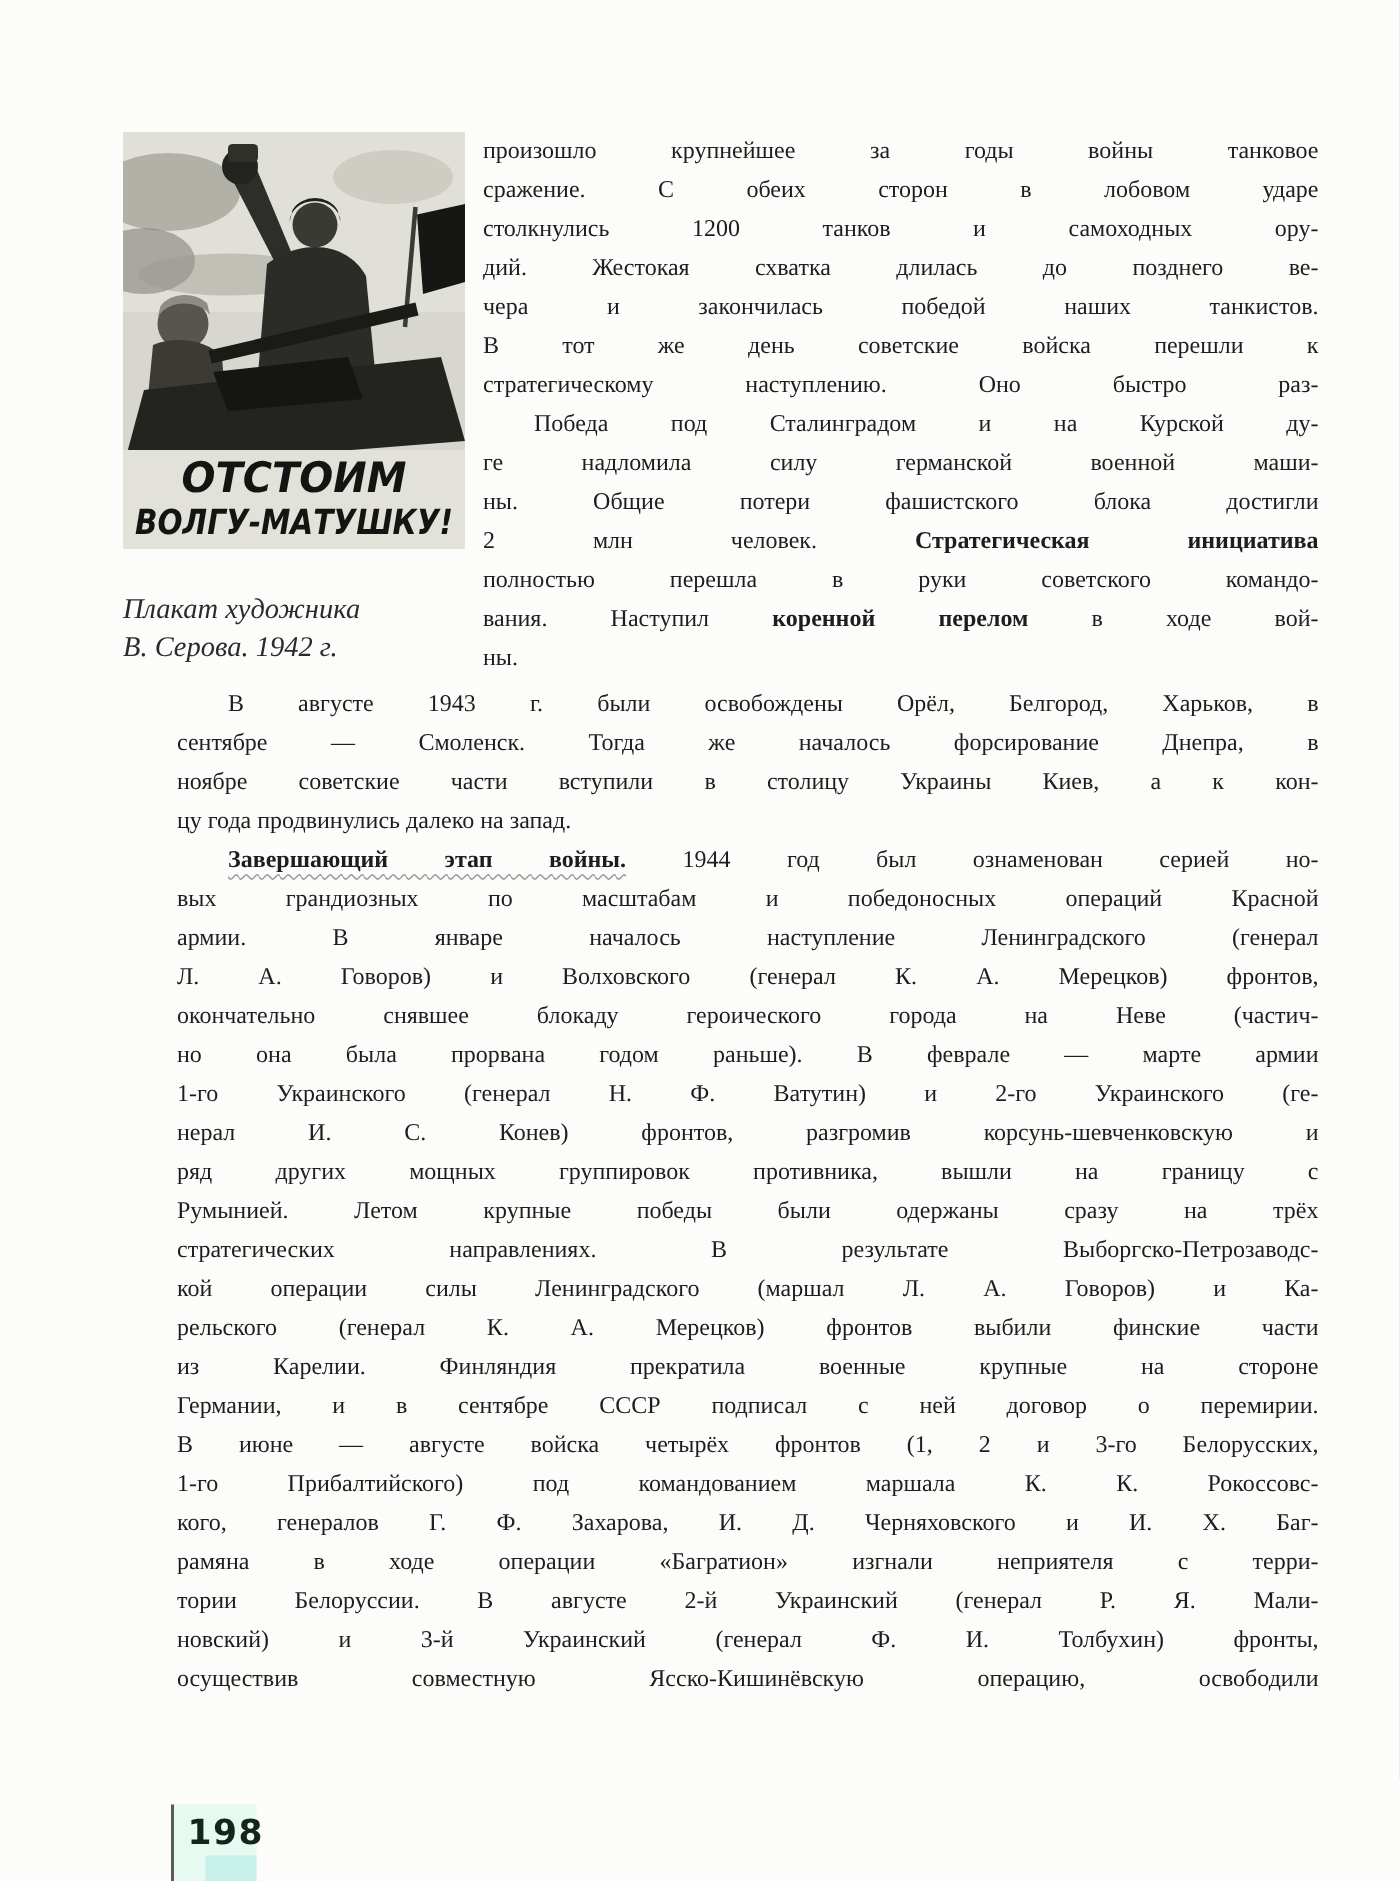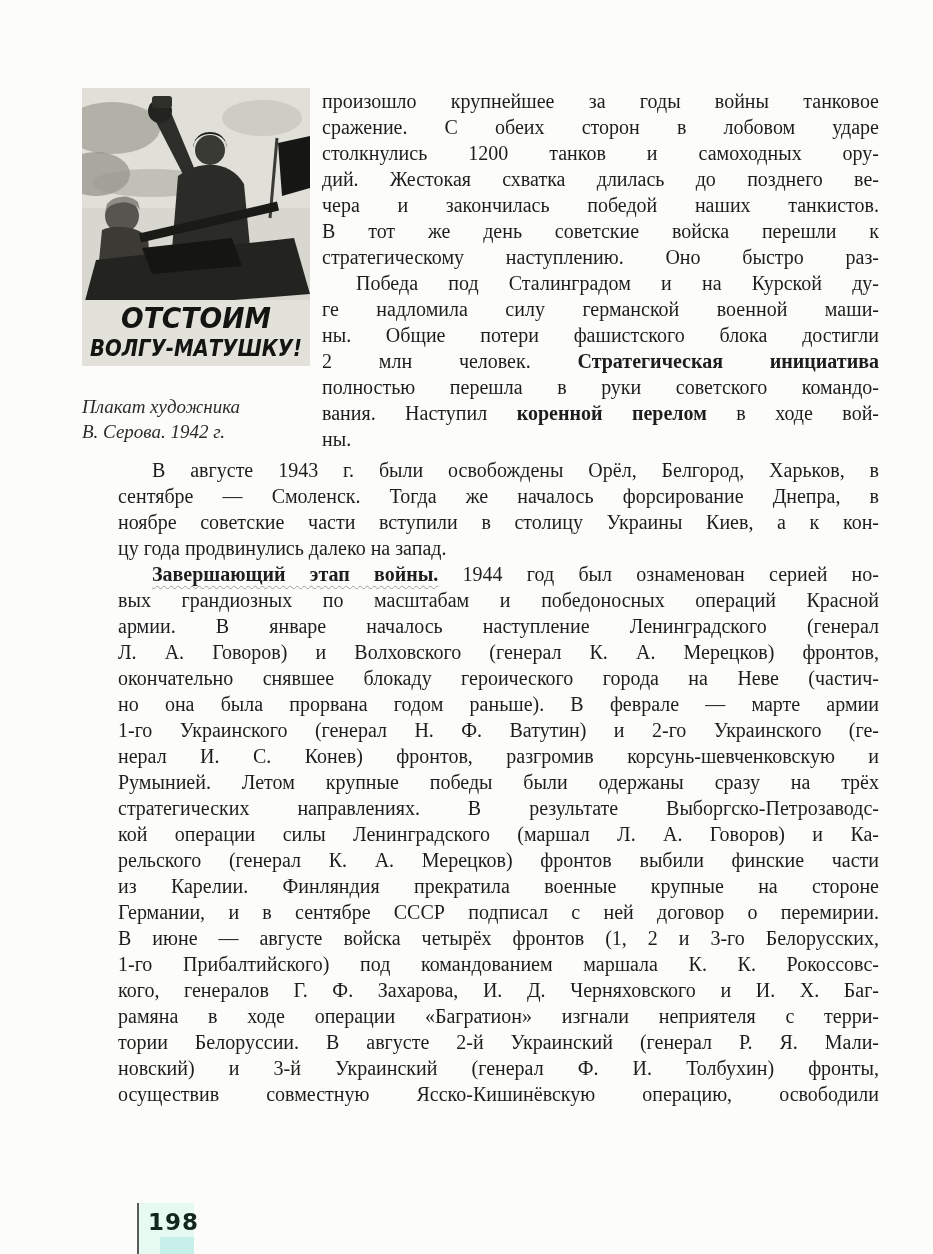--- a/index.html
+++ b/index.html
@@ -12,34 +12,34 @@
     color:#1d1d1d;
   }
   .content{position:absolute;left:82px;top:88px;width:797px;}
   .top-row{display:flex;align-items:flex-start;}
   .figure-block{flex:0 0 228px;width:228px;font-style:italic;}
   .poster-frame{width:228px;height:278px;display:block;}
   .caption{margin-top:28px;text-align:left;font-size:19px;line-height:25px;color:#2b2b2b;}
   .column-text{flex:1;margin-left:12px;min-width:0;}
   .body-text{margin-top:5px;margin-left:36px;}
   .tline{
-    font-size:20px;line-height:26px;
+    font-size:16px;line-height:26px;
     text-align:justify;text-align-last:justify;
   }
   .tline.pend{text-align-last:left;}
   .tline.indent{text-indent:34px;}
   .b{font-weight:bold;}
   .u{
     text-decoration:underline;
     text-decoration-style:wavy;
     text-decoration-color:#9f9f9f;
     text-decoration-thickness:1px;
     text-underline-offset:4px;
   }
-  .pagefoot{position:absolute;left:137px;top:1203px;width:57px;height:51px;}
+  .pagefoot{position:absolute;left:114px;top:1203px;width:57px;height:51px;}
   .pagefoot .edge{position:absolute;left:0;top:0;width:2px;height:51px;background:#5a5a58;}
   .pagefoot .mint{position:absolute;left:2px;top:0;width:55px;height:51px;background:#e6faf2;}
   .pagefoot .cyan{position:absolute;right:0;bottom:0;width:34px;height:17px;background:#c7f0eb;}
   .pagefoot .num{
     position:absolute;left:11px;top:6px;
     font-family:"DejaVu Sans", sans-serif;
     font-weight:bold;font-size:23px;letter-spacing:1px;
     color:#14251c;
   }
   .poster-title{
@@ -129,20 +129,21 @@
         <div class="tline"><span>ноябре советские части вступили в столицу Украины Киев, а к кон-</span></div>
         <div class="tline pend"><span>цу года продвинулись далеко на запад.</span></div>
         <div class="tline indent"><span class="b u">Завершающий этап войны.</span><span> 1944 год был ознаменован серией но-</span></div>
         <div class="tline"><span>вых грандиозных по масштабам и победоносных операций Красной</span></div>
         <div class="tline"><span>армии. В январе началось наступление Ленинградского (генерал</span></div>
         <div class="tline"><span>Л. А. Говоров) и Волховского (генерал К. А. Мерецков) фронтов,</span></div>
         <div class="tline"><span>окончательно снявшее блокаду героического города на Неве (частич-</span></div>
         <div class="tline"><span>но она была прорвана годом раньше). В феврале — марте армии</span></div>
         <div class="tline"><span>1-го Украинского (генерал Н. Ф. Ватутин) и 2-го Украинского (ге-</span></div>
         <div class="tline"><span>нерал И. С. Конев) фронтов, разгромив корсунь-шевченковскую и</span></div>
+        <div class="tline"><span>ряд других мощных группировок противника, вышли на границу с</span></div>
         <div class="tline"><span>Румынией. Летом крупные победы были одержаны сразу на трёх</span></div>
         <div class="tline"><span>стратегических направлениях. В результате Выборгско-Петрозаводс-</span></div>
         <div class="tline"><span>кой операции силы Ленинградского (маршал Л. А. Говоров) и Ка-</span></div>
         <div class="tline"><span>рельского (генерал К. А. Мерецков) фронтов выбили финские части</span></div>
         <div class="tline"><span>из Карелии. Финляндия прекратила военные крупные на стороне</span></div>
         <div class="tline"><span>Германии, и в сентябре СССР подписал с ней договор о перемирии.</span></div>
         <div class="tline"><span>В июне — августе войска четырёх фронтов (1, 2 и 3-го Белорусских,</span></div>
         <div class="tline"><span>1-го Прибалтийского) под командованием маршала К. К. Рокоссовс-</span></div>
         <div class="tline"><span>кого, генералов Г. Ф. Захарова, И. Д. Черняховского и И. Х. Баг-</span></div>
         <div class="tline"><span>рамяна в ходе операции «Багратион» изгнали неприятеля с терри-</span></div>

